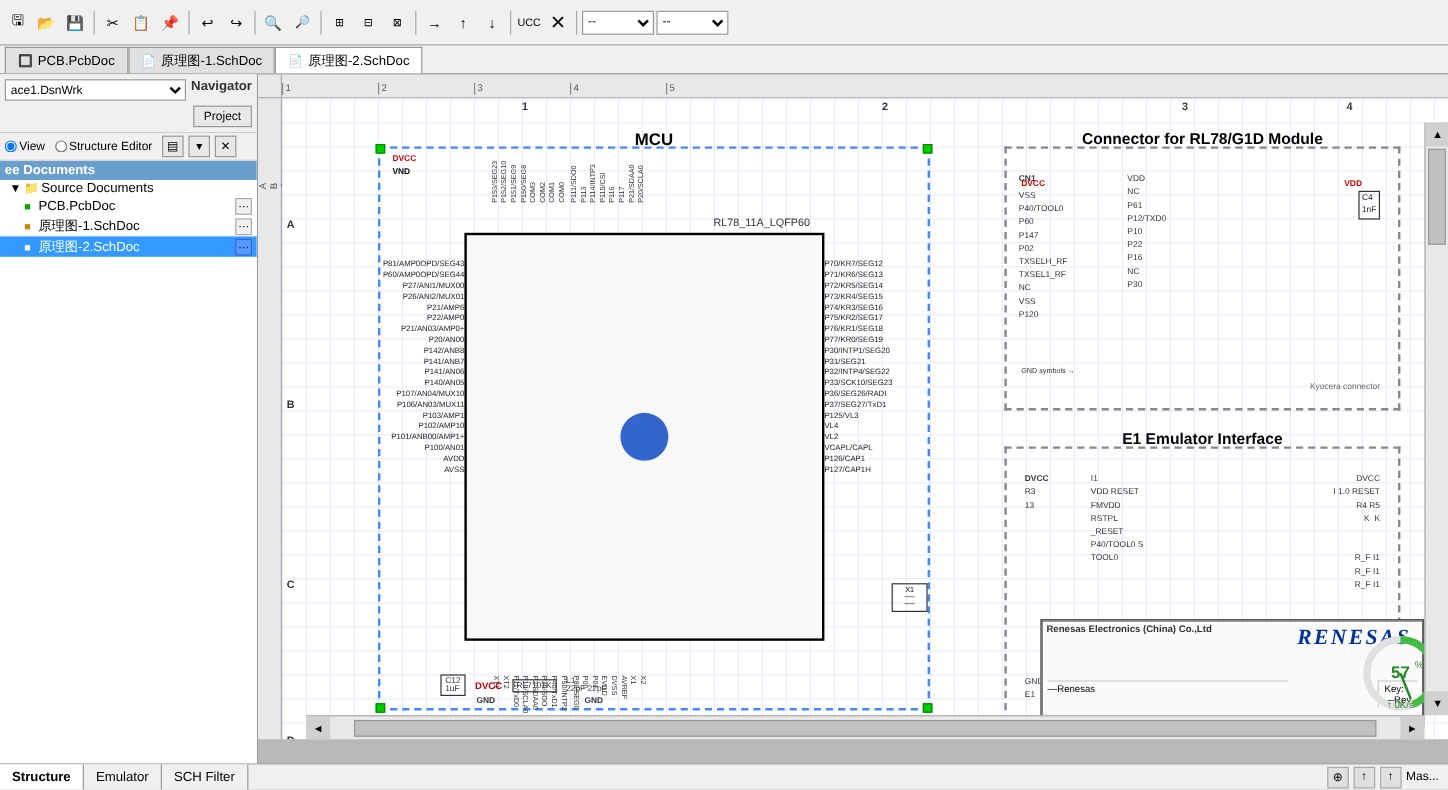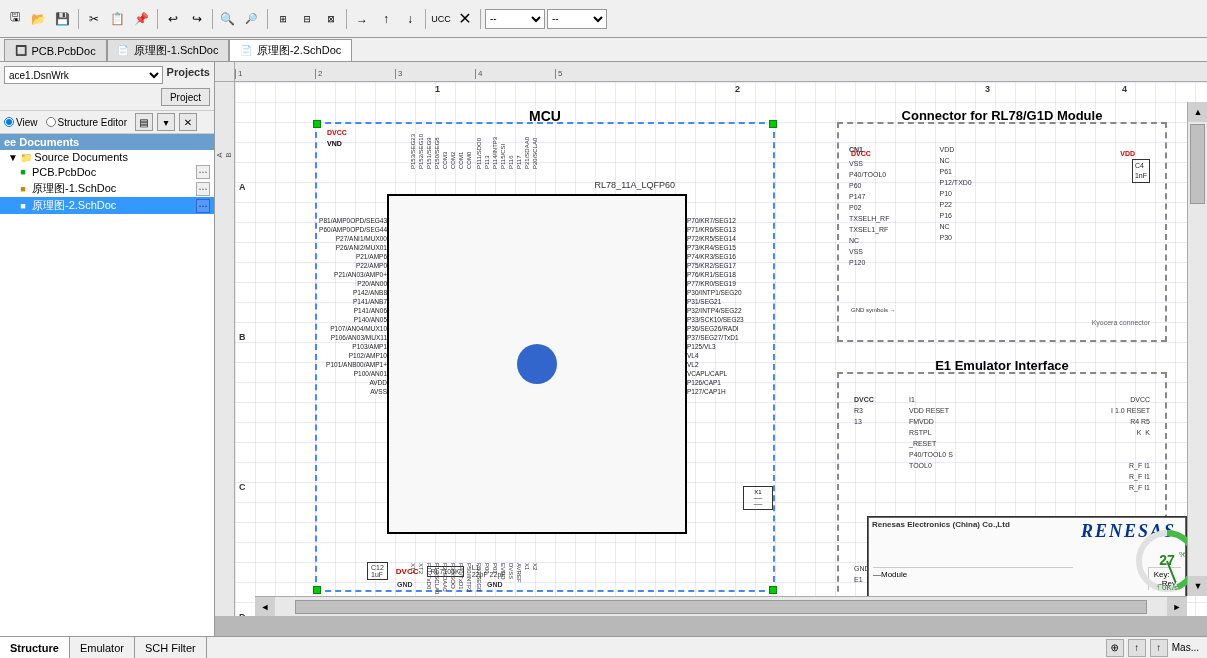--- a/index.html
+++ b/index.html
@@ -479,21 +479,21 @@
 
 <div class="main-layout">
 
   <div class="left-panel">
 
     <div class="panel-top">
       <div class="workspace-row">
         <select class="workspace-select">
           <option>ace1.DsnWrk</option>
         </select>
-        <span class="workspace-label">Projects</span>
+        <span class="workspace-label">Navigator</span>
       </div>
       <div style="display:flex; justify-content:center;">
         <button class="project-btn">Project</button>
       </div>
     </div>
 
     <div class="panel-controls">
       <span class="view-radio">
         <input type="radio" name="view" checked="" style="width: 10px; height: 10px;">
         <span>View</span>
@@ -699,39 +699,39 @@
           </div>
         </div>
       </div>
 
       <div class="title-block" style="bottom:10px;right:20px;width:320px;height:90px">
         <div style="position:absolute;top:3px;left:4px;font-size:8px;color:#333;font-weight:bold">Renesas Electronics (China) Co.,Ltd</div>
         <div class="renesas-logo">
           <span style="font-family:serif;font-style:italic;letter-spacing:2px;color:#003399;font-size:18px">RENESAS</span>
         </div>
         <div style="position:absolute;top:50px;left:5px;font-size:8px;border-top:1px solid #ccc;padding-top:2px;width:200px">
-          <span>—Module</span>
+          <span>—Renesas</span>
         </div>
         <div style="position:absolute;top:50px;right:5px;font-size:8px;border-top:1px solid #ccc;border-left:1px solid #ccc;padding:2px 5px">
           Key:<br>
           <span>—Rev</span>
         </div>
         <div style="position:absolute;inset:0;border:1px solid #666;pointer-events:none"></div>
       </div>
 
       <div class="gauge-container">
         <svg class="gauge-svg" viewBox="0 0 70 70">
 
           <circle cx="35" cy="35" r="28" fill="none" stroke="#e0e0e0" stroke-width="6"></circle>
 
           <circle cx="35" cy="35" r="28" fill="none" stroke="#44bb44" stroke-width="6" stroke-dasharray="77 176" stroke-dashoffset="0" transform="rotate(-90 35 35)"></circle>
 
           <line x1="35" y1="35" x2="35" y2="12" stroke="#228822" stroke-width="2" transform="rotate(158 35 35)"></line>
         </svg>
-        <div class="gauge-text">27</div>
+        <div class="gauge-text">57</div>
         <div class="gauge-percent">%</div>
         <div class="gauge-bottom">↑ 0K/s</div>
       </div>
 
       <div class="scroll-h">
         <button style="width:20px;height:20px;font-size:9px;border:none;background:#d0d0d0;cursor:pointer">◄</button>
         <div class="scroll-thumb-h"></div>
         <button style="width:20px;height:20px;font-size:9px;border:none;background:#d0d0d0;cursor:pointer">►</button>
       </div>
 

